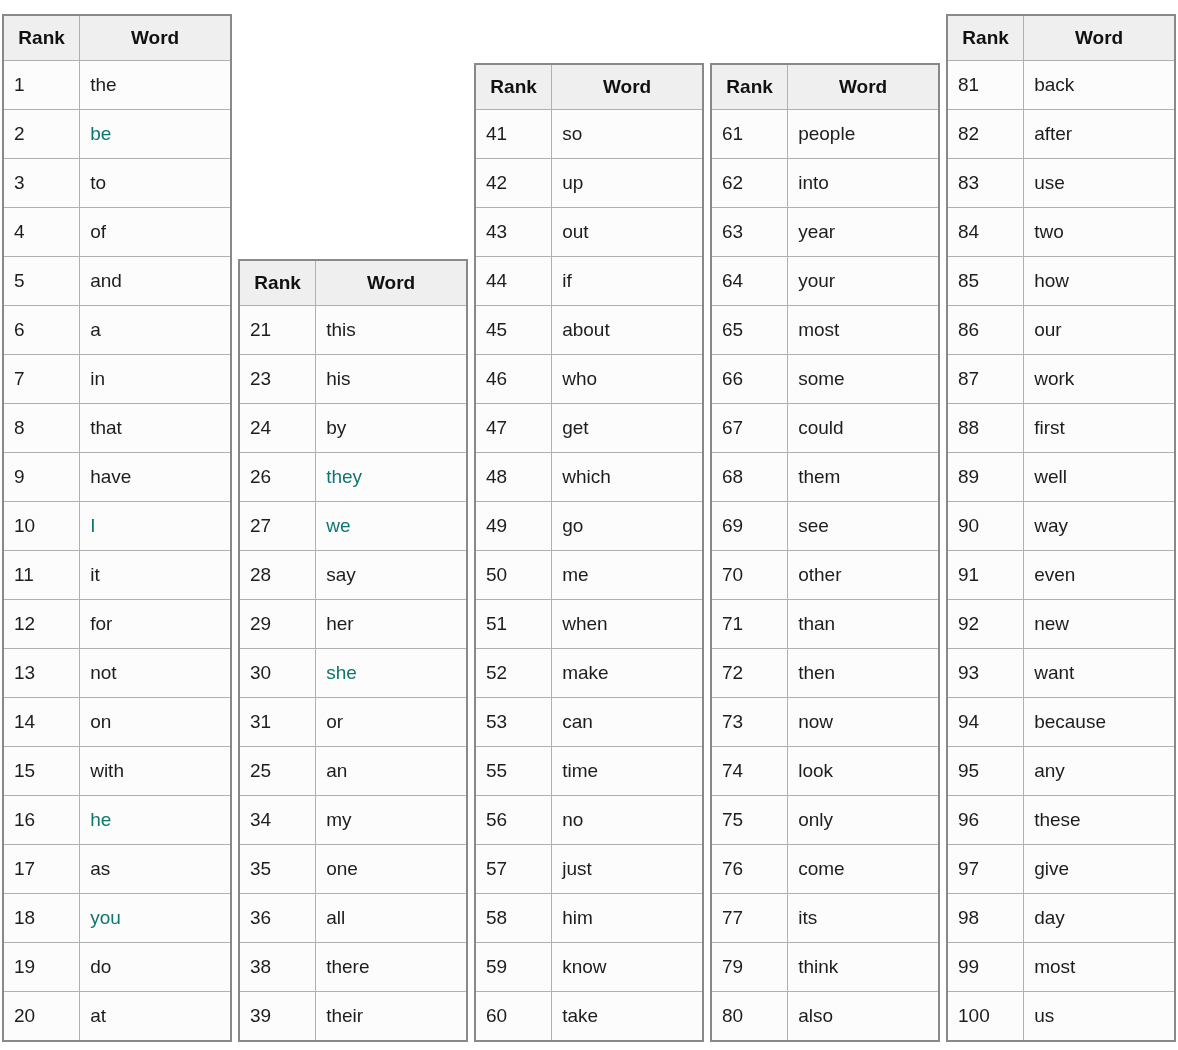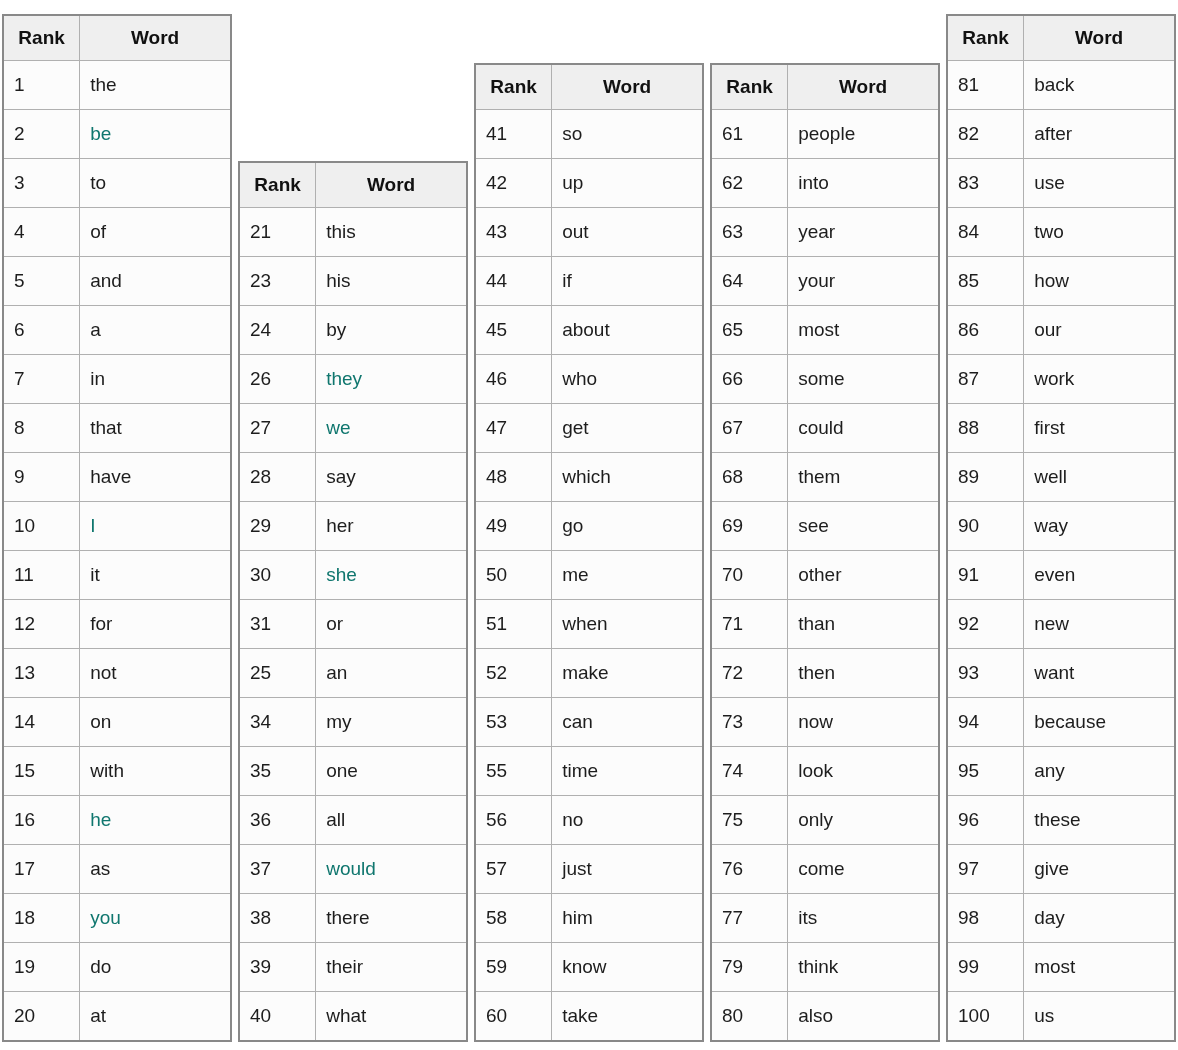--- a/index.html
+++ b/index.html
@@ -242,39 +242,31 @@
   <tr>
     <td class="rank">35</td>
     <td class="word">one</td>
   </tr>
 
   <tr>
     <td class="rank">36</td>
     <td class="word">all</td>
   </tr>
 
-  <tr>
-    <td class="rank">37</td>
-    <td class="word muted">would</td>
-  </tr>
 
   <tr>
     <td class="rank">38</td>
     <td class="word">there</td>
   </tr>
 
   <tr>
     <td class="rank">39</td>
     <td class="word">their</td>
   </tr>
 
-  <tr>
-    <td class="rank">40</td>
-    <td class="word">what</td>
-  </tr>
 </tbody>
   </table>
 
   <table class="word-table">
     <colgroup>
       <col class="rank-col">
       <col class="word-col">
     </colgroup>
     <thead>
       <tr>

